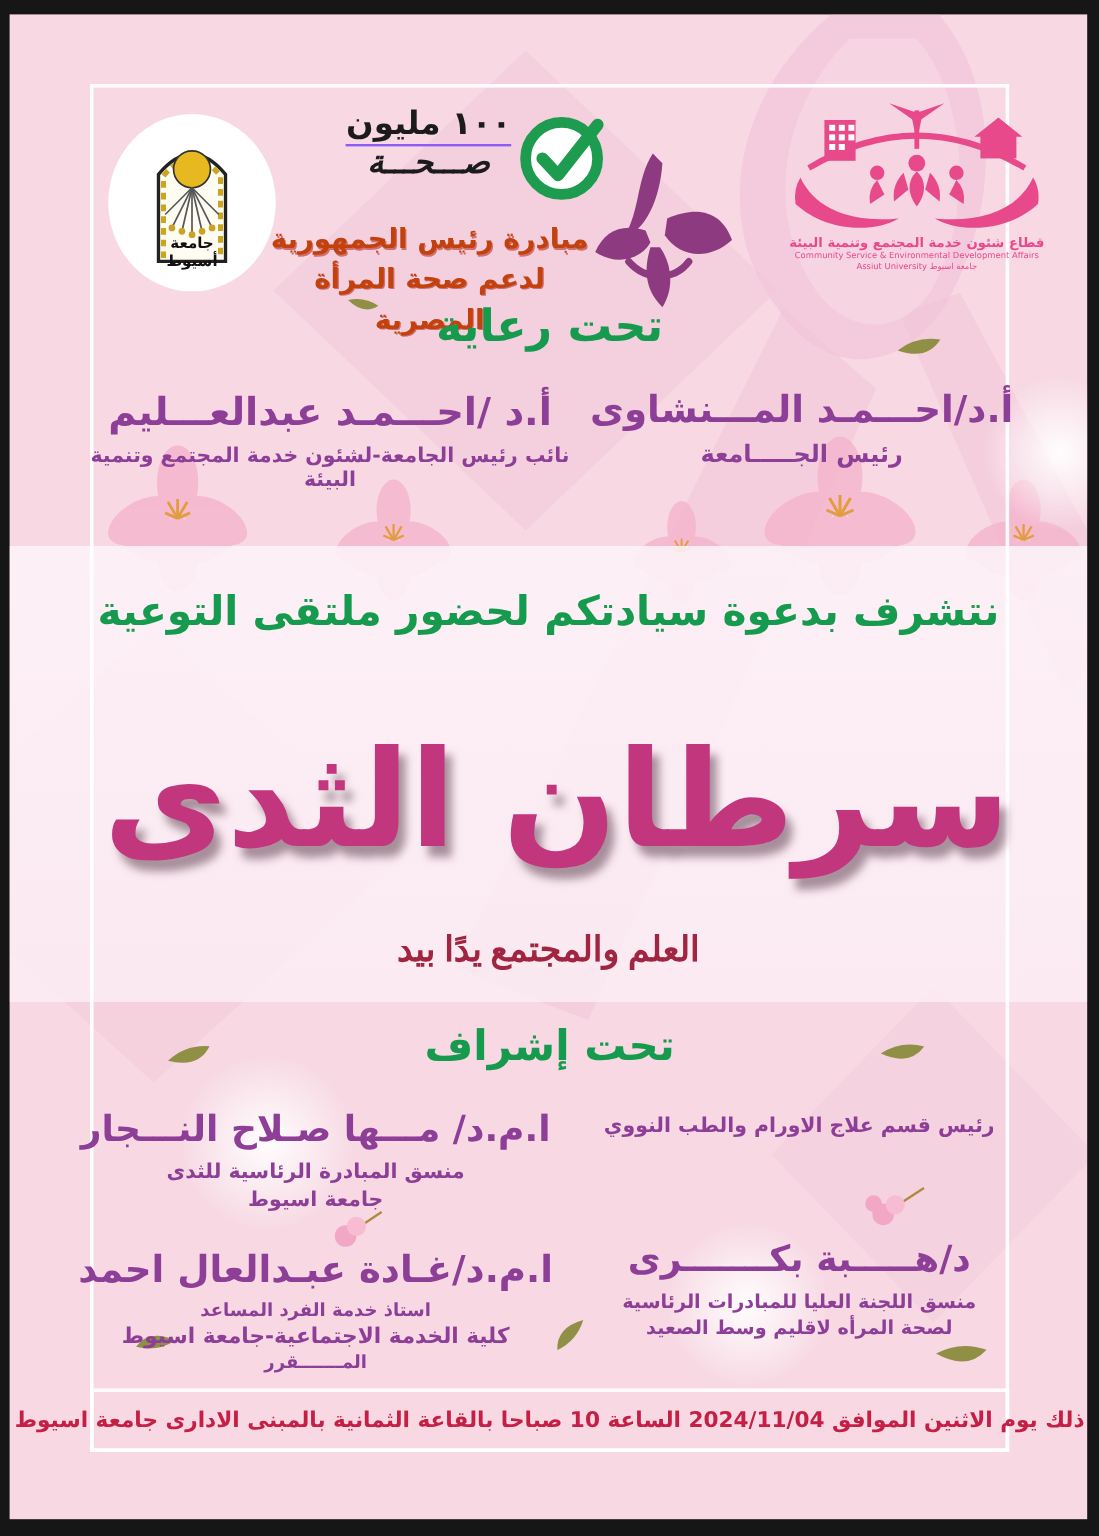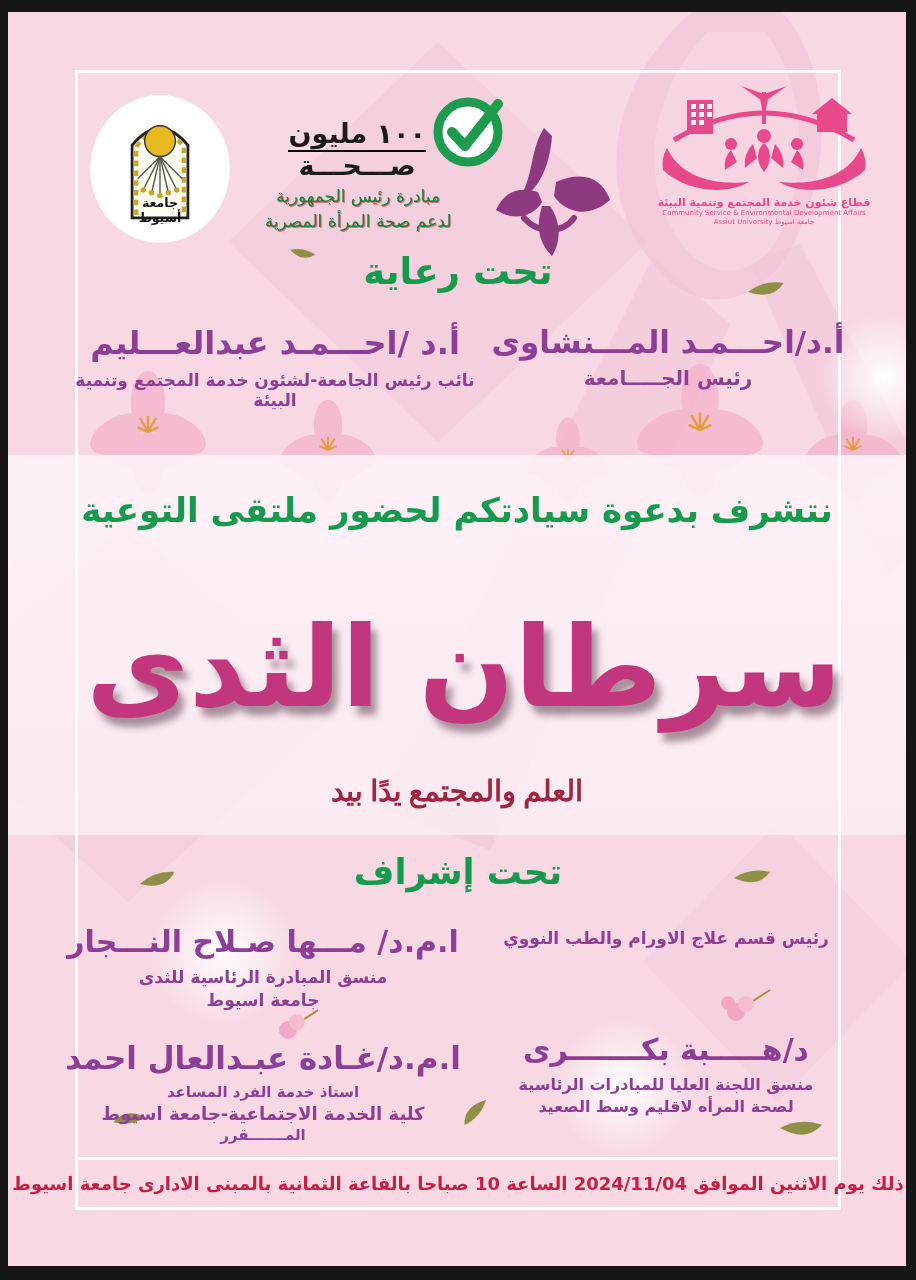--- a/index.html
+++ b/index.html
@@ -16,21 +16,21 @@
   .date-box{position:absolute;left:67px;top:1145px;width:766px;height:53px;
             border:3px solid rgba(255,255,255,.92);box-sizing:border-box;
             display:flex;align-items:center;justify-content:center;}
   .sparkle{position:absolute;border-radius:50%;
            background:radial-gradient(circle,rgba(255,255,255,.95) 0%,rgba(255,255,255,.5) 35%,rgba(255,255,255,0) 70%);}
   .ctr{display:flex;flex-direction:column;align-items:center;text-align:center;}
   .green-head{color:#169a4e;font-weight:bold;}
   .name-purple{color:#8d3f97;font-weight:bold;}
   .sub-purple{color:#8d3f97;font-weight:bold;}
   .h100-text{color:#1b1b1b;font-weight:bold;line-height:1.05;text-align:center;}
-  .init-text{color:#15803d;font-weight:normal;font-size:17px;line-height:1.45;
+  .init-text{color:#c2410c;font-weight:bold;font-size:23px;line-height:1.45;
              text-shadow:1px 1px 0 #cf6f6f;}
   .sector-ar{color:#e8498a;font-weight:bold;font-size:11px;line-height:1.2;}
   .sector-en{color:#e8498a;font-size:7px;line-height:1.3;}
   .main-title{color:#c2367e;font-weight:bold;font-size:112px;letter-spacing:1px;
               text-shadow:6px 9px 7px rgba(110,80,95,.6);white-space:nowrap;padding-left:14px;}
   .subtitle{color:#a02540;font-weight:bold;font-size:29px;}
   .invite{color:#169a4e;font-weight:bold;font-size:34px;white-space:nowrap;}
   .date-line{color:#c51f45;font-weight:bold;font-size:18px;white-space:nowrap;}
 </style>
 </head>
@@ -138,23 +138,23 @@
         <text x="50" y="80" font-size="9" font-weight="bold" fill="#111" text-anchor="middle">جامعة</text>
         <text x="50" y="91" font-size="9" font-weight="bold" fill="#111" text-anchor="middle">أسيوط</text>
       </svg>
     </div>
 
     <div class="abs" style="left:240px;top:78px;width:260px;display:flex;flex-direction:row;align-items:flex-start;gap:6px;">
       <svg width="76" height="80" viewBox="0 0 76 80">
         <circle cx="36" cy="42" r="30" fill="#ffffff" stroke="#1d9c4f" stroke-width="9"></circle>
         <path d="M20,42 L33,56 L66,14" fill="none" stroke="#1d9c4f" stroke-width="10" stroke-linecap="round" stroke-linejoin="round"></path>
       </svg>
-      <div class="h100-text" style="font-size:27px;margin-top:30px;">
+      <div class="h100-text" style="font-size:27px;">
         <div>١٠٠ مليون</div>
-        <div style="border-top:2px solid #000000;margin-top:2px;">صـــحـــة</div>
+        <div style="border-top:2px solid #8b5cf6;margin-top:2px;font-style:italic;">صـــحـــة</div>
       </div>
     </div>
 
     <div class="abs ctr init-text" style="left:215px;top:172px;width:270px;">
       <div>مبادرة رئيس الجمهورية</div>
       <div>لدعم صحة المرأة المصرية</div>
     </div>
 
     <div class="abs" style="left:470px;top:110px;">
       <svg width="140" height="145" viewBox="0 0 140 145">

